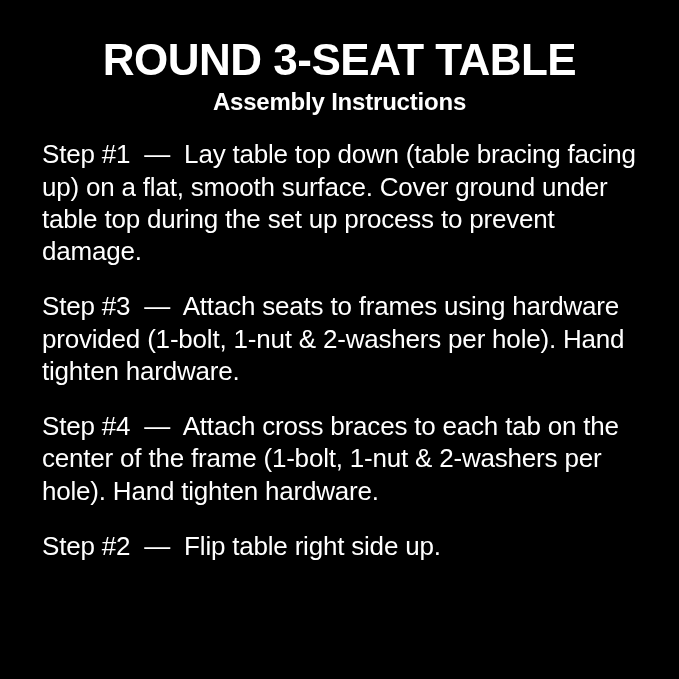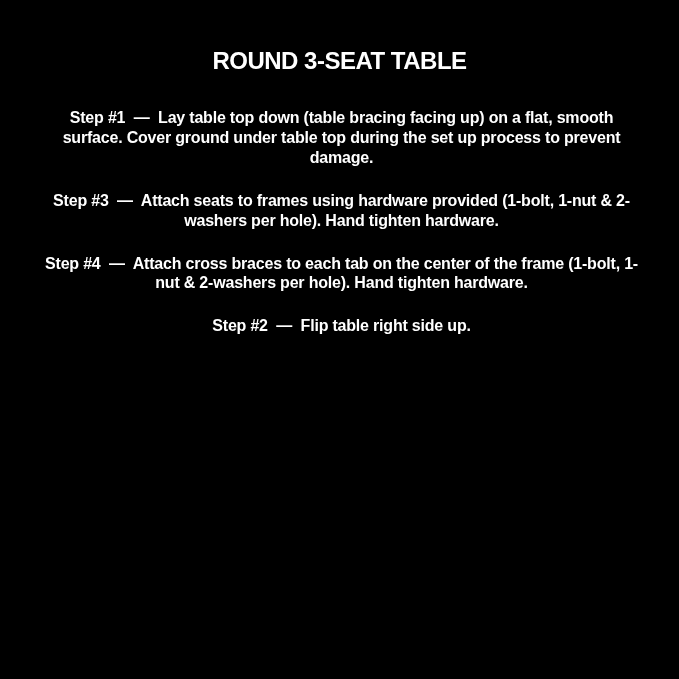--- a/index.html
+++ b/index.html
@@ -15,51 +15,51 @@
     color: #ffffff;
     font-family: "Liberation Sans", "DejaVu Sans", sans-serif;
     overflow: hidden;
     box-sizing: border-box;
   }
   .header {
     text-align: center;
     padding-top: 36px;
   }
   .title {
-    font-size: 24px;
+    font-size: 44px;
     font-weight: 800;
     letter-spacing: -0.5px;
     line-height: 1.1;
-    margin: 12px;
+    margin: 0;
   }
   .subtitle {
     font-size: 24px;
     font-weight: 700;
     margin: 4px 0 0 0;
     letter-spacing: -0.2px;
   }
   .instructions {
     padding: 22px 38px 0 42px;
   }
   .step {
-    font-size: 16px;
-    font-weight: 700;
+    font-size: 26px;
+    font-weight: 400;
     line-height: 1.24;
     letter-spacing: -0.2px;
     margin: 0 0 23px 0;
     white-space: pre-wrap;
-    text-align: center;
   }
 </style>
 </head>
 <body>
 
 <div class="page">
   <div class="header">
     <h1 class="title">ROUND 3-SEAT TABLE</h1>
+    <h2 class="subtitle">Assembly Instructions</h2>
   </div>
   <div class="instructions">
     <p class="step">Step #1  —  Lay table top down (table bracing facing up) on a flat, smooth surface. Cover ground under table top during the set up process to prevent damage.</p>
     <p class="step">Step #3  —  Attach seats to frames using hardware provided (1-bolt, 1-nut &amp; 2-washers per hole). Hand tighten hardware.</p>
     <p class="step">Step #4  —  Attach cross braces to each tab on the center of the frame (1-bolt, 1-nut &amp; 2-washers per hole). Hand tighten hardware.</p>
     <p class="step">Step #2  —  Flip table right side up.</p>
   </div>
 </div>
 
 </body></html>

